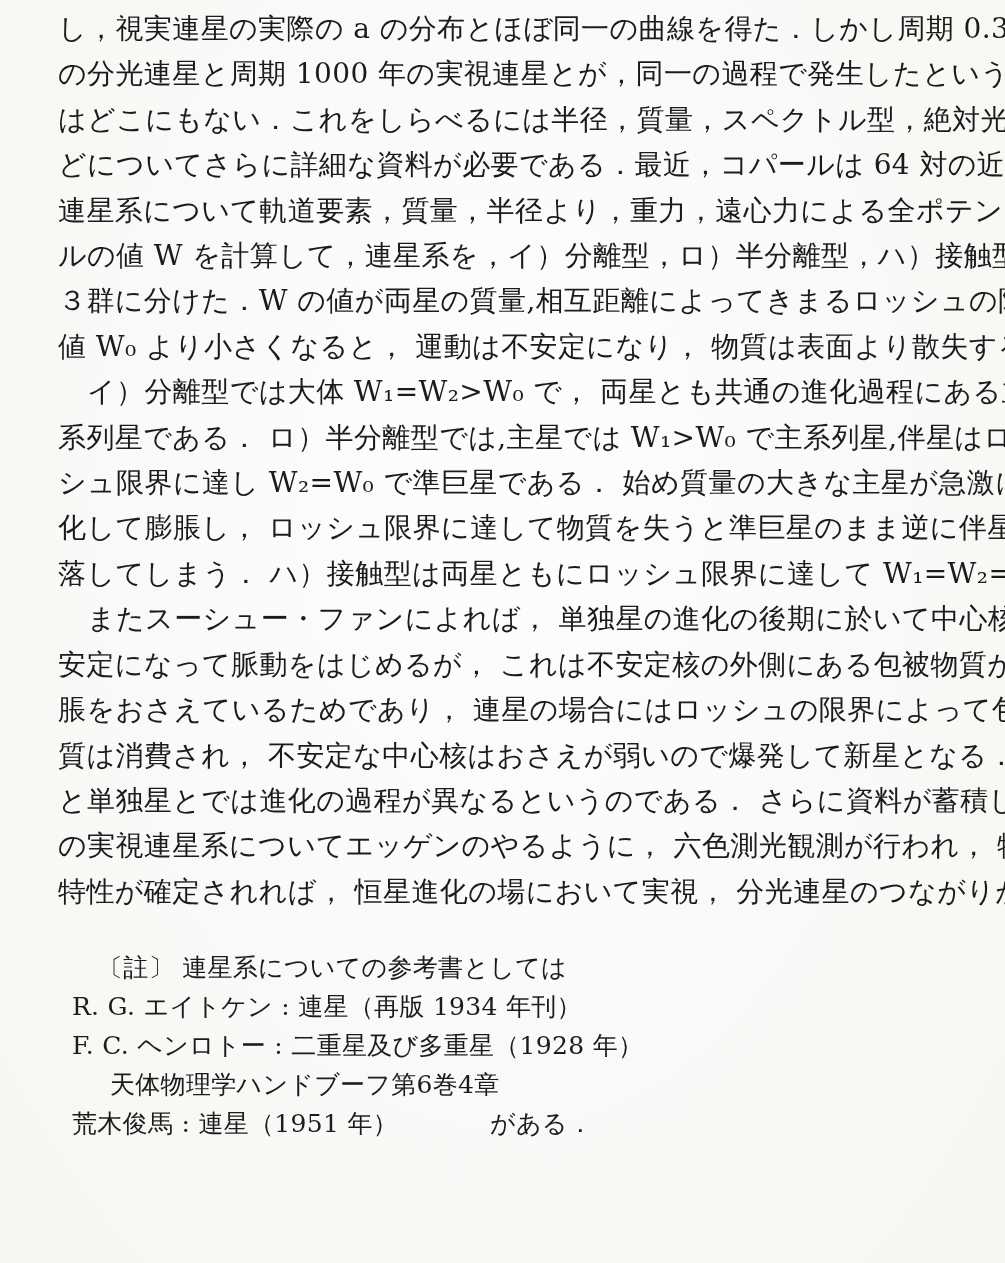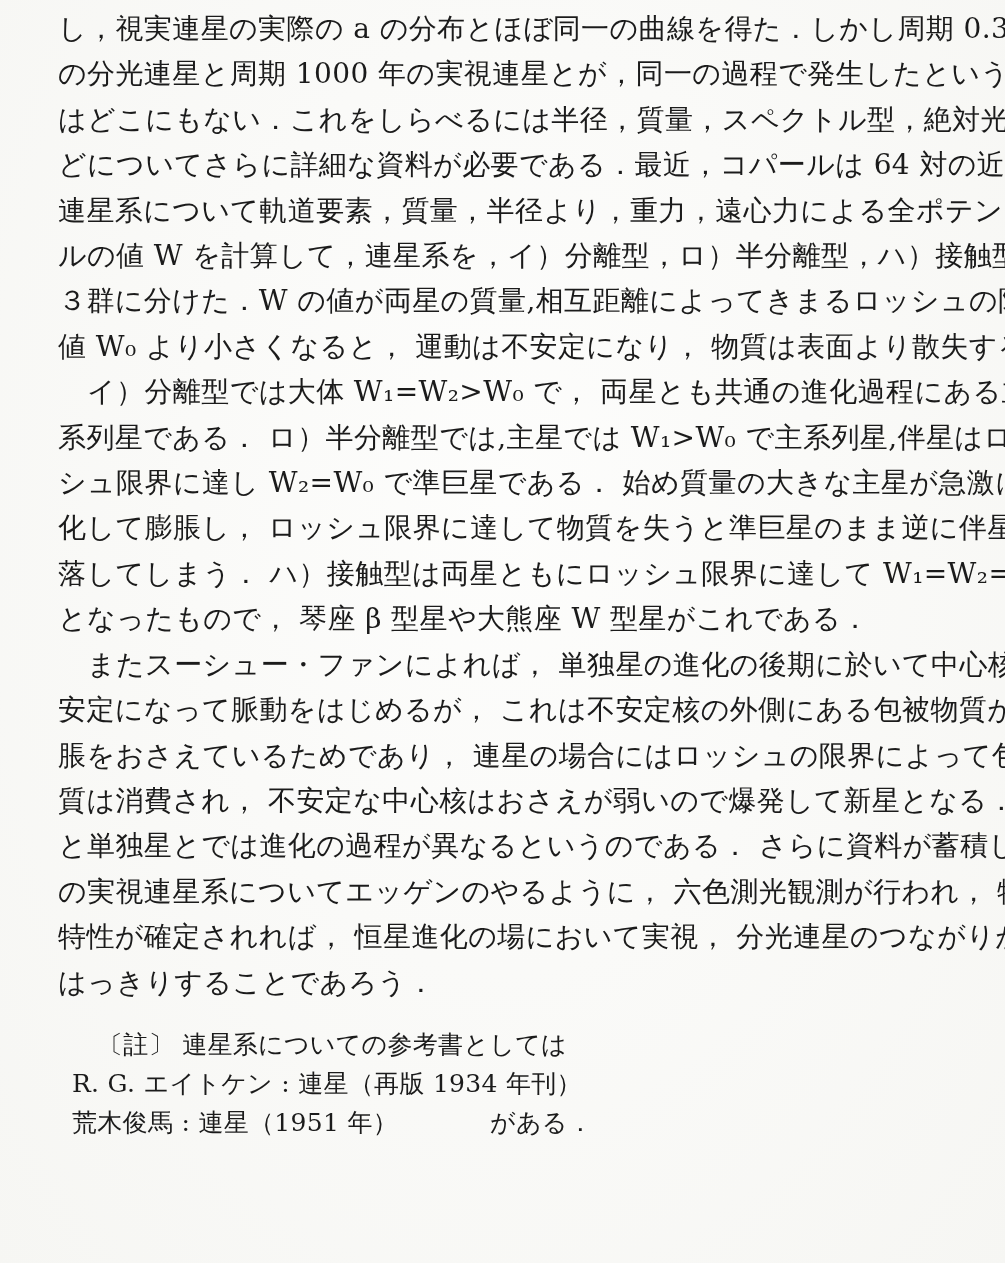--- a/index.html
+++ b/index.html
@@ -32,21 +32,21 @@
     line-height: 45.4px;
     letter-spacing: 0.4px;
     white-space: nowrap;
     font-weight: 500;
     text-rendering: optimizeLegibility;
   }
   .line.indent {
     padding-left: 29px;
   }
   .note-section {
-    margin-top: 20px;
+    margin-top: 34px;
   }
   .note-section .line {
     font-size: 25px;
     line-height: 39px;
     letter-spacing: 0.3px;
     white-space: nowrap;
     font-weight: 500;
   }
   .line.note-head {
     padding-left: 40px;
@@ -72,28 +72,28 @@
       <div class="line">どについてさらに詳細な資料が必要である．最近，コパールは 64 対の近接食</div>
       <div class="line">連星系について軌道要素，質量，半径より，重力，遠心力による全ポテンシャ</div>
       <div class="line">ルの値 W を計算して，連星系を，イ）分離型，ロ）半分離型，ハ）接触型の</div>
       <div class="line">３群に分けた．W の値が両星の質量,相互距離によってきまるロッシュの限界</div>
       <div class="line">値 W₀ より小さくなると， 運動は不安定になり， 物質は表面より散失する．</div>
       <div class="line indent">イ）分離型では大体 W₁=W₂&gt;W₀ で， 両星とも共通の進化過程にある主</div>
       <div class="line">系列星である． ロ）半分離型では,主星では W₁&gt;W₀ で主系列星,伴星はロッ</div>
       <div class="line">シュ限界に達し W₂=W₀ で準巨星である． 始め質量の大きな主星が急激に進</div>
       <div class="line">化して膨脹し， ロッシュ限界に達して物質を失うと準巨星のまま逆に伴星に転</div>
       <div class="line">落してしまう． ハ）接触型は両星ともにロッシュ限界に達して W₁=W₂=W₀</div>
-      <div class="line">となったもので， 琴座 β 型星や大熊座 W 型星がこれである．</div>
       <div class="line indent">またスーシュー・ファンによれば， 単独星の進化の後期に於いて中心核が不</div>
       <div class="line">安定になって脈動をはじめるが， これは不安定核の外側にある包被物質が， 膨</div>
       <div class="line">脹をおさえているためであり， 連星の場合にはロッシュの限界によって包被物</div>
       <div class="line">質は消費され， 不安定な中心核はおさえが弱いので爆発して新星となる． 連星</div>
       <div class="line">と単独星とでは進化の過程が異なるというのである． さらに資料が蓄積し多数</div>
       <div class="line">の実視連星系についてエッゲンのやるように， 六色測光観測が行われ， 物理的</div>
       <div class="line">特性が確定されれば， 恒星進化の場において実視， 分光連星のつながりが更に</div>
-      <div class="line">はっきりすることであろう．</div>
     </div>
   <div class="note-section">
       <div class="line note-head">〔註〕 連星系についての参考書としては</div>
       <div class="line ref">R. G. エイトケン : 連星（再版 1934 年刊）</div>
+      <div class="line ref">F. C. ヘンロトー : 二重星及び多重星（1928 年）</div>
+      <div class="line ref sub">天体物理学ハンドブーフ第6巻4章</div>
       <div class="line ref">荒木俊馬 : 連星（1951 年）<span class="closing">がある．</span></div>
     </div>
 </div>
 
 </body></html>

